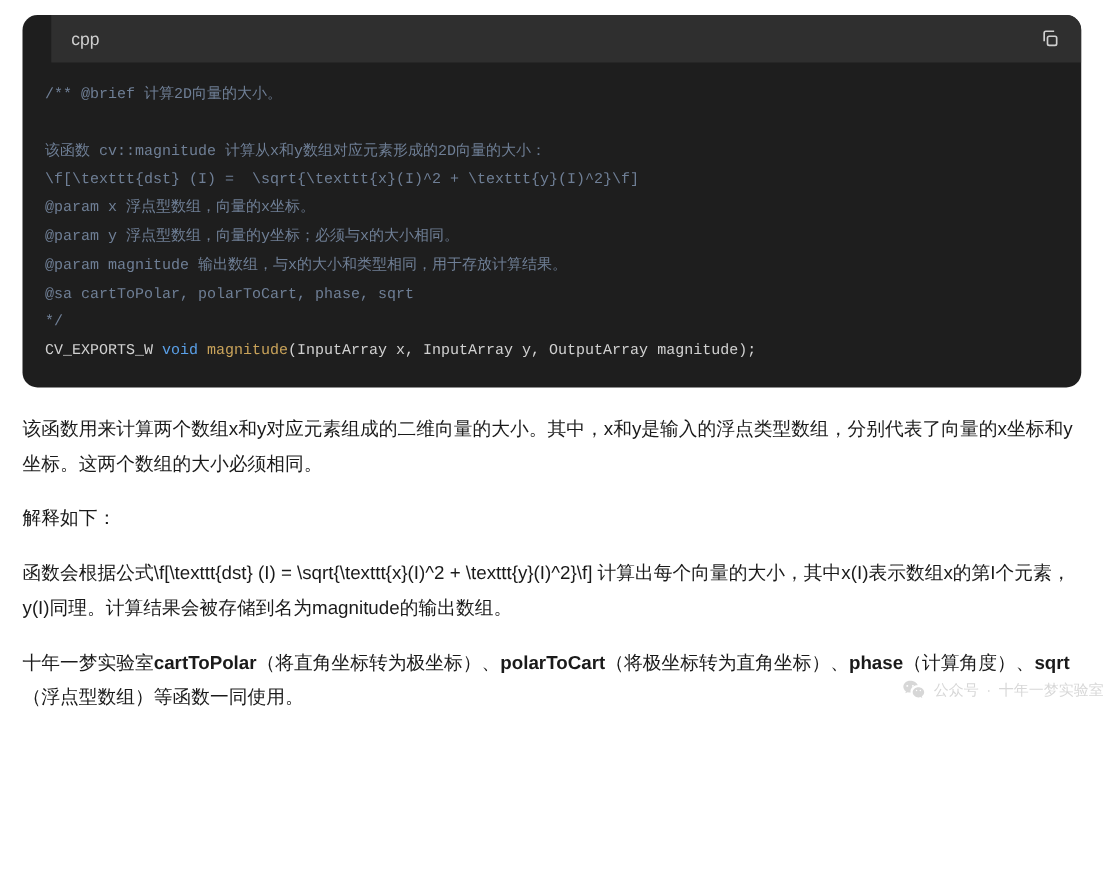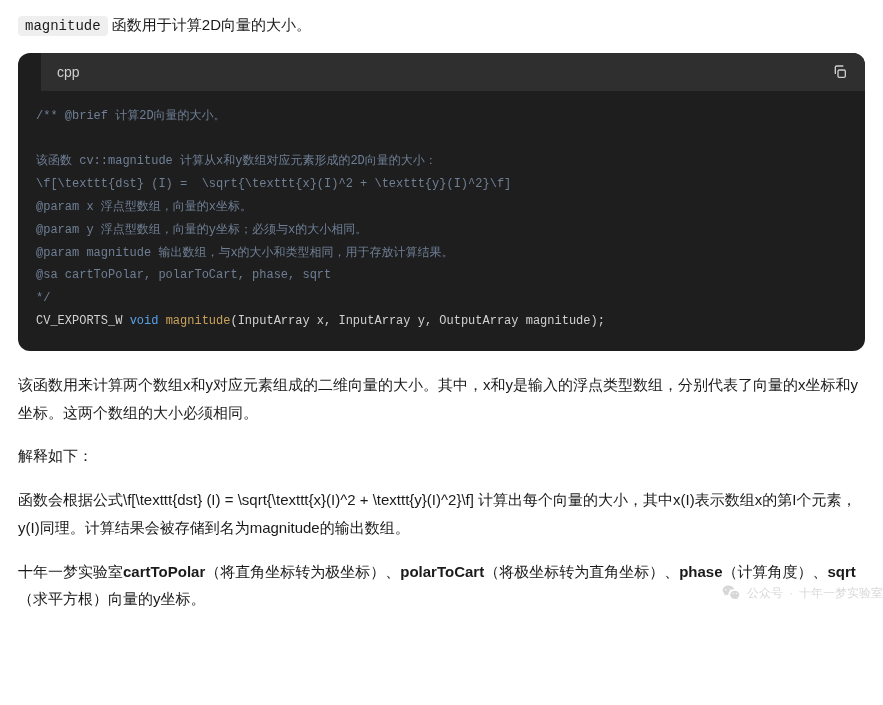--- a/index.html
+++ b/index.html
@@ -101,23 +101,20 @@
     }
     .page-wrap {
       position: relative;
     }
   </style>
 </head>
 <body>
 
 <div class="container page-wrap">
 
-  <div class="description-line">
-    <span class="inline-code">magnitude</span><span> 函数用于计算2D向量的大小。</span>
-  </div>
 
   <div class="code-block">
     <div class="code-header">
       <span>cpp</span>
       <span class="copy-icon">
         <svg width="16" height="16" viewBox="0 0 24 24" fill="none" stroke="currentColor" stroke-width="2">
           <rect x="9" y="9" width="11" height="11" rx="2"></rect>
           <path d="M5 15V5a2 2 0 0 1 2-2h10"></path>
         </svg>
       </span>
@@ -134,21 +131,21 @@
 <span class="sig"><span>CV_EXPORTS_W </span><span class="kw">void</span><span> </span><span class="fn">magnitude</span><span>(InputArray x, InputArray y, OutputArray magnitude);</span></span></div>
   </div>
 
   <p class="para">该函数用来计算两个数组x和y对应元素组成的二维向量的大小。其中，x和y是输入的浮点类型数组，分别代表了向量的x坐标和y坐标。这两个数组的大小必须相同。</p>
 
   <p class="para">解释如下：</p>
 
   <p class="para">函数会根据公式\f[\texttt{dst} (I) = \sqrt{\texttt{x}(I)^2 + \texttt{y}(I)^2}\f] 计算出每个向量的大小，其中x(I)表示数组x的第I个元素，y(I)同理。计算结果会被存储到名为magnitude的输出数组。</p>
 
   <p class="para">
-    <span>十年一梦实验室</span><span class="bold-fn">cartToPolar</span><span>（将直角坐标转为极坐标）、</span><span class="bold-fn">polarToCart</span><span>（将极坐标转为直角坐标）、</span><span class="bold-fn">phase</span><span>（计算角度）、</span><span class="bold-fn">sqrt</span><span>（求平方根）向量的y坐标。</span>
+    <span>十年一梦实验室</span><span class="bold-fn">cartToPolar</span><span>（将直角坐标转为极坐标）、</span><span class="bold-fn">polarToCart</span><span>（将极坐标转为直角坐标）、</span><span class="bold-fn">phase</span><span>（计算角度）、</span><span class="bold-fn">sqrt</span><span>（浮点型数组）等函数一同使用。</span>
   </p>
 
   <div class="watermark">
     <span class="watermark-icon">
       <svg viewBox="0 0 24 24" width="20" height="20" fill="currentColor">
         <path d="M8.5 3C4.9 3 2 5.6 2 8.8c0 1.8 1 3.4 2.5 4.5l-.6 1.9 2.2-1.1c.8.2 1.6.4 2.4.4h.5c-.1-.4-.1-.8-.1-1.2 0-3.2 3-5.8 6.6-5.8h.4C15.2 4.9 12.1 3 8.5 3zm-2.7 4.2c.5 0 .9.4.9.9s-.4.9-.9.9-.9-.4-.9-.9.4-.9.9-.9zm5.4 0c.5 0 .9.4.9.9s-.4.9-.9.9-.9-.4-.9-.9.4-.9.9-.9z"></path>
         <path d="M22 14.2c0-2.7-2.5-4.9-5.5-4.9S11 11.5 11 14.2s2.5 4.9 5.5 4.9c.7 0 1.3-.1 1.9-.3l1.8.9-.5-1.6c1.4-.9 2.3-2.3 2.3-3.9zm-7.3-1c-.4 0-.7-.3-.7-.7s.3-.7.7-.7.7.3.7.7-.3.7-.7.7zm3.6 0c-.4 0-.7-.3-.7-.7s.3-.7.7-.7.7.3.7.7-.3.7-.7.7z"></path>
       </svg>
     </span>
     <span>公众号</span>

